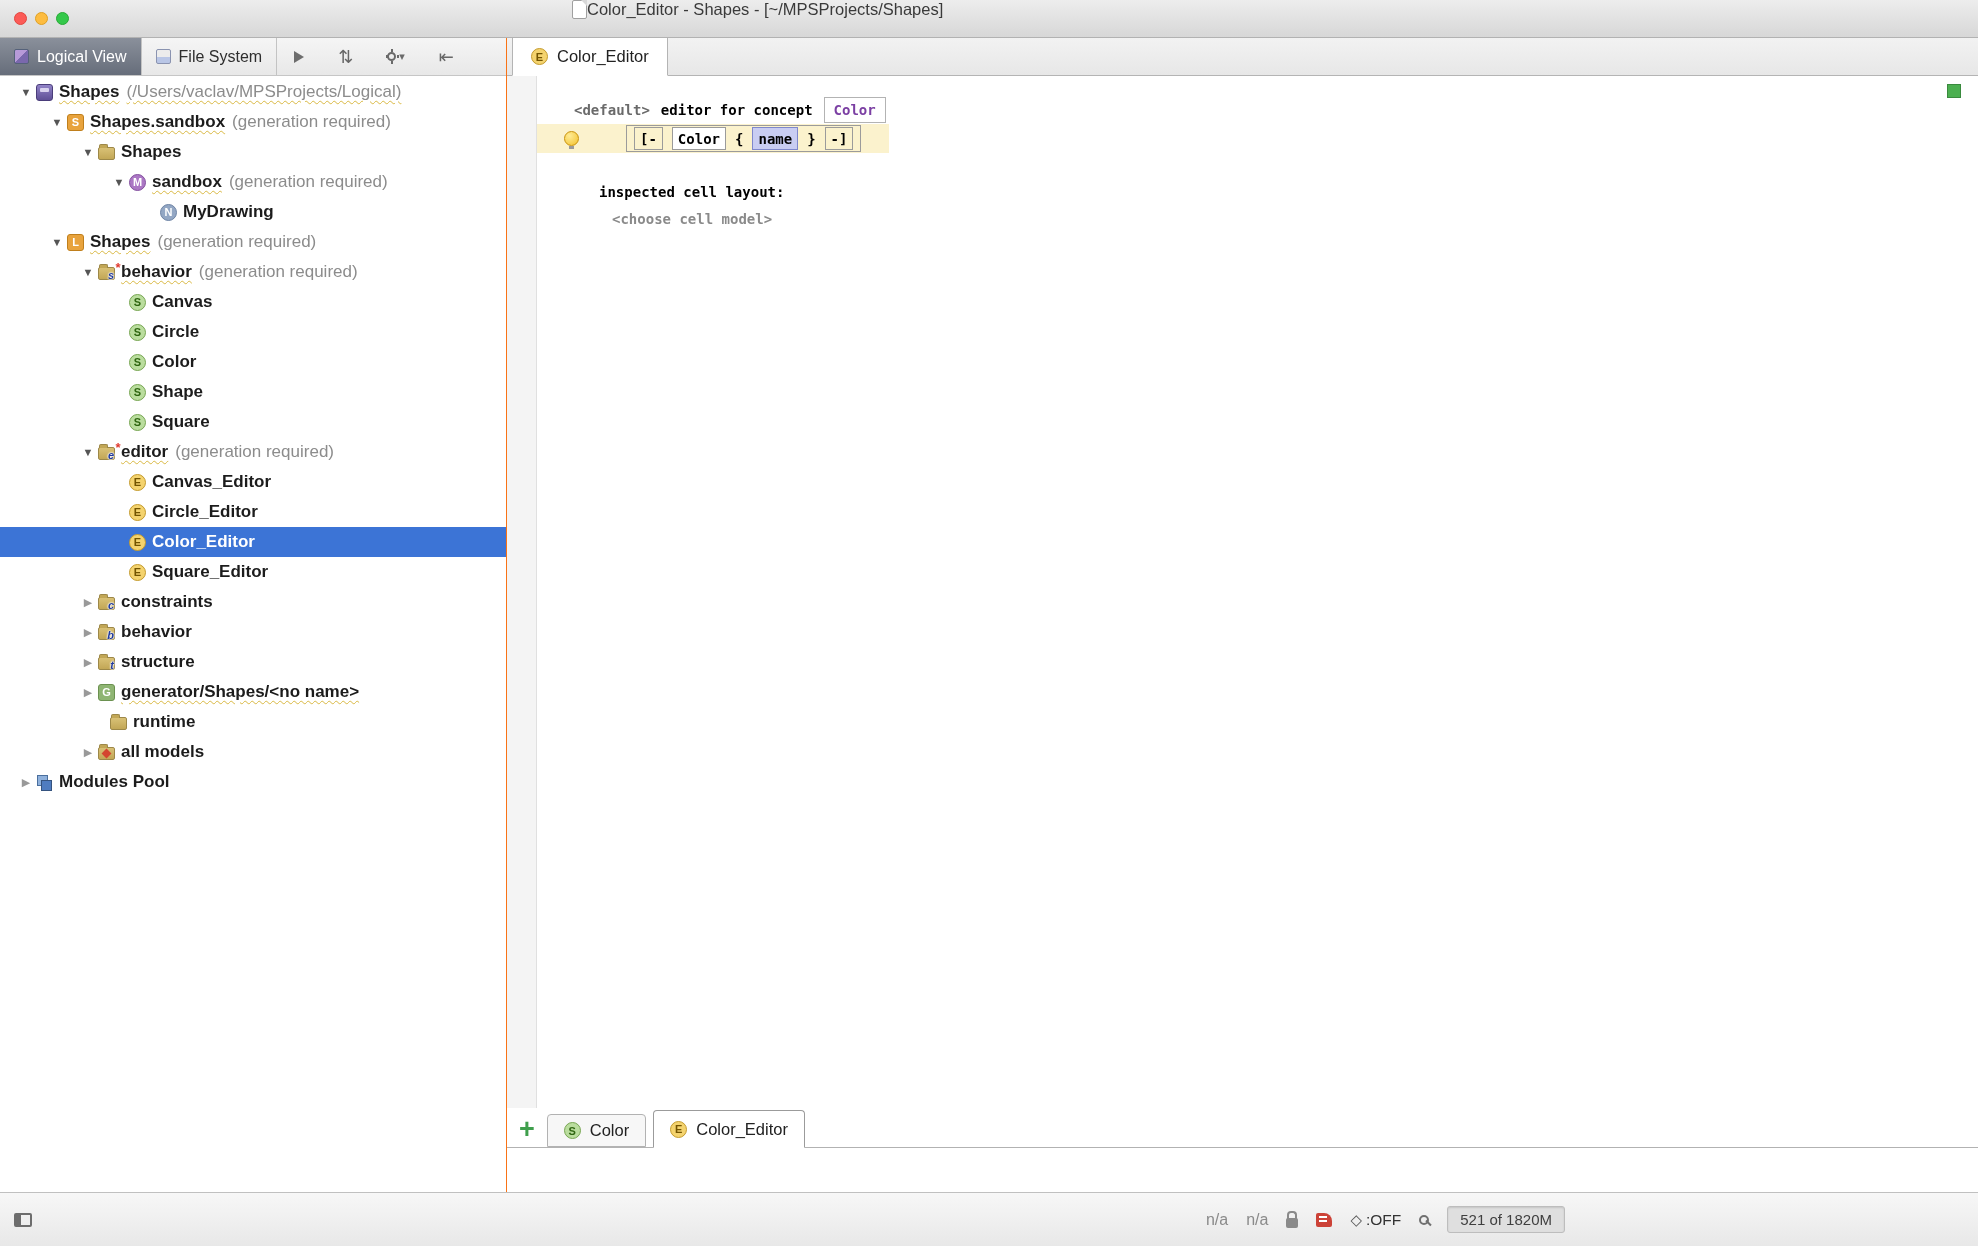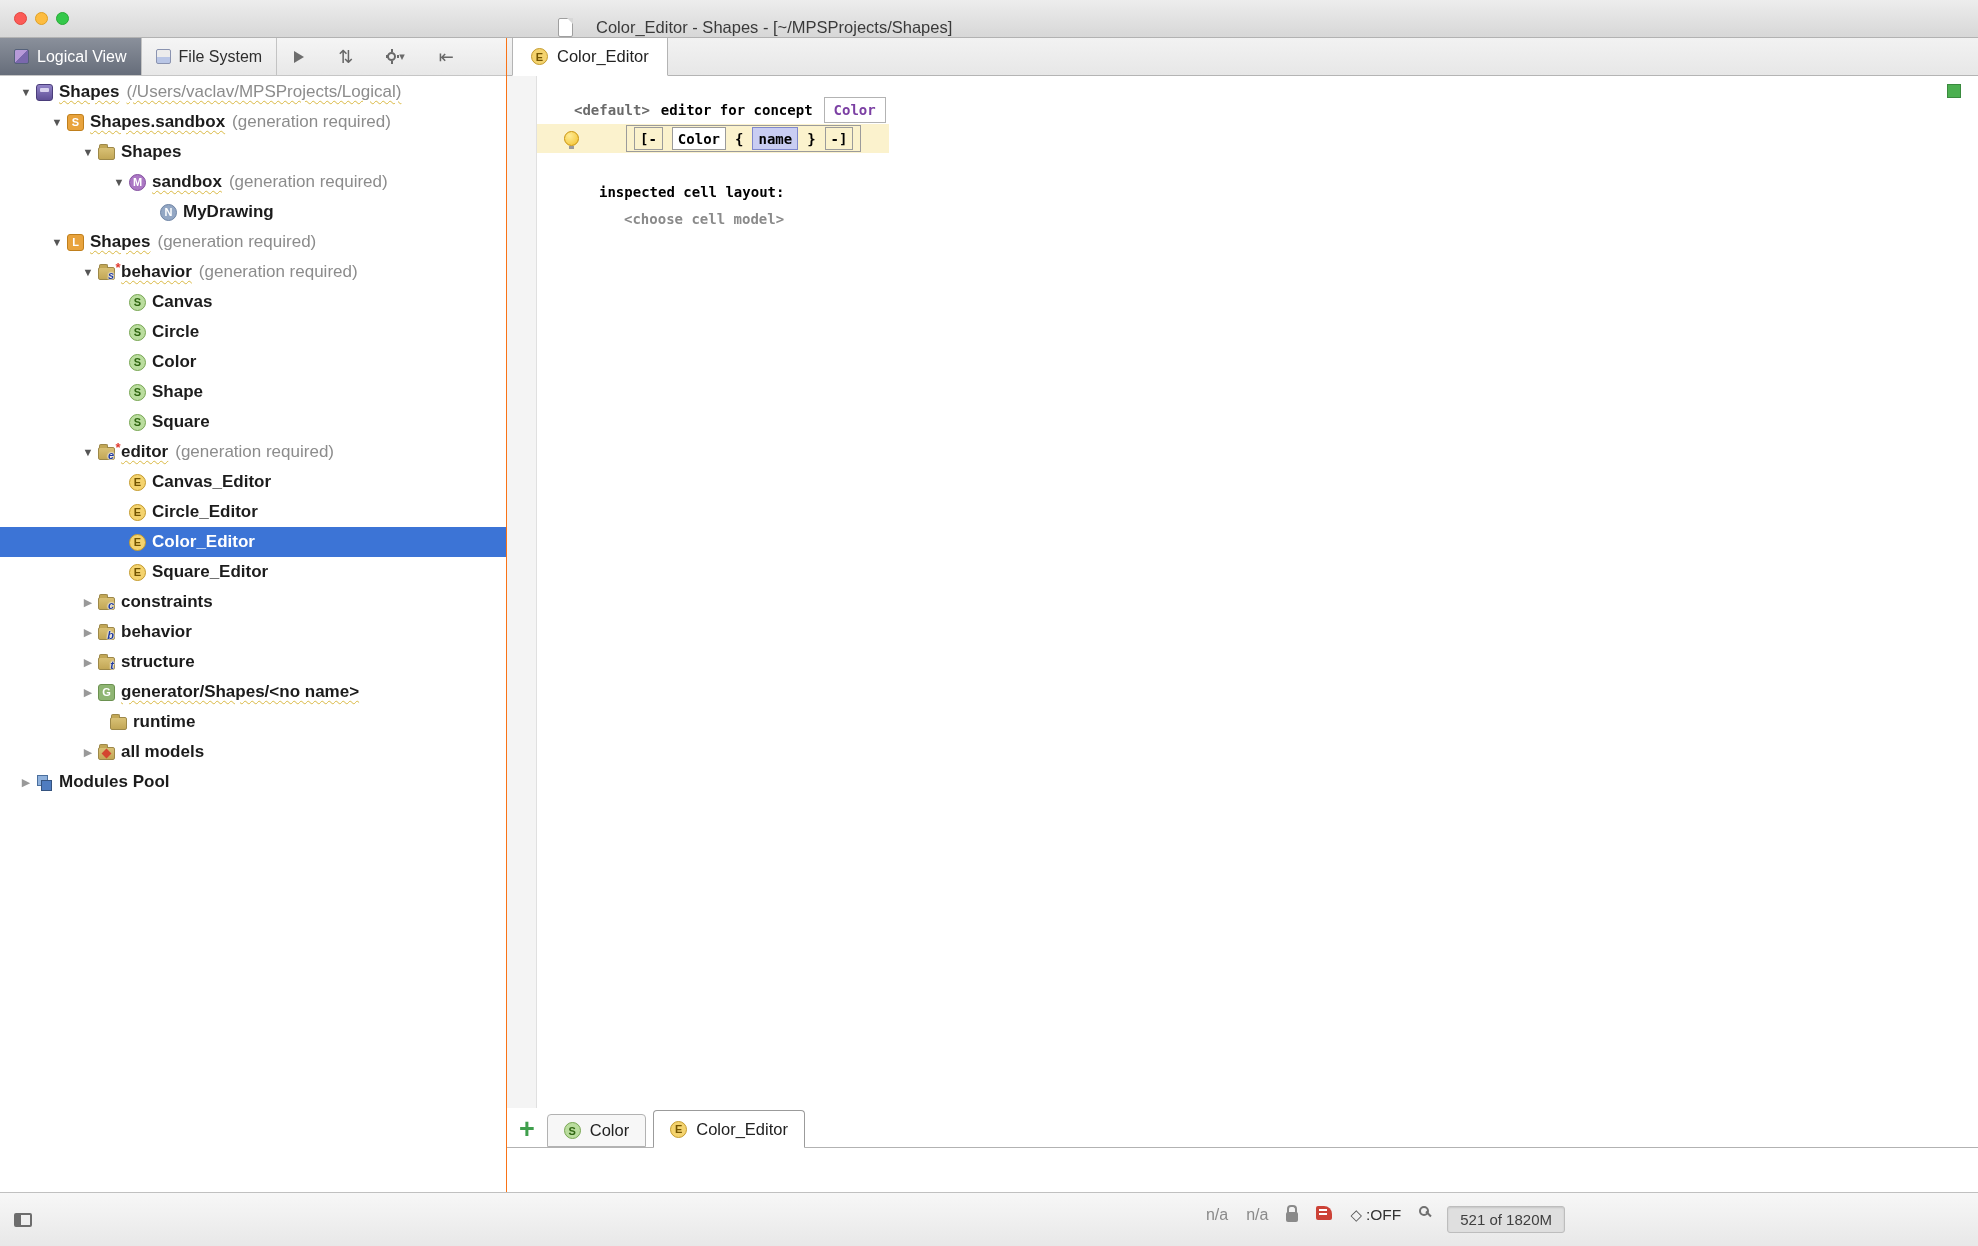--- a/index.html
+++ b/index.html
@@ -7,21 +7,21 @@
 body{font-family:"Liberation Sans",sans-serif;overflow:hidden;background:#fff}
 .window{width:100%;height:100%;display:flex;flex-direction:column;position:relative}
 
 
 .titlebar{flex:0 0 38px;height:38px;background:linear-gradient(#ededed,#d7d7d7);border-bottom:1px solid #b2b2b2;position:relative}
 .traffic{position:absolute;left:14px;top:0;height:100%;display:flex;align-items:center;gap:8px}
 .tl{width:13px;height:13px;border-radius:50%;display:inline-block}
 .tl.red{background:#fc5b57;border:1px solid #e2463f}
 .tl.yellow{background:#fdbc40;border:1px solid #dfa023}
 .tl.green{background:#34c84a;border:1px solid #27aa35}
-.titlewrap{position:absolute;left:558px;top:0;height:100%;display:flex;align-items:flex-end;gap:23px}
+.titlewrap{position:absolute;left:572px;top:0;height:100%;display:flex;align-items:flex-start;gap:0}
 .docicon{width:15px;height:19px;background:#fff;border:1px solid #9f9f9f;border-radius:2px;position:relative}
 .docicon::after{content:"";position:absolute;top:-1px;right:-1px;border-style:solid;border-width:0 6px 6px 0;border-color:#d7d7d7 #d7d7d7 transparent transparent}
 .title{font-size:16.5px;color:#3a3a3a}
 
 
 .main{flex:1;display:flex;min-height:0}
 
 
 .leftpanel{flex:0 0 507px;width:507px;border-right:1px solid #f97316;display:flex;flex-direction:column;background:#fff}
 .ptoolbar{flex:0 0 38px;height:38px;background:linear-gradient(#f5f5f5,#e8e8e8);border-bottom:1px solid #c6c6c6;display:flex;align-items:stretch}
@@ -71,21 +71,21 @@
 .etab.active{background:#fff;border-left:1px solid #b4b4b4;border-right:1px solid #b4b4b4;margin-bottom:-1px;border-bottom:1px solid #fff}
 .econtent{flex:1;position:relative;background:#fff;min-height:0}
 .gutter{position:absolute;left:0;top:0;bottom:0;width:30px;background:#f4f4f4;border-right:1px solid #e0e0e0}
 .stripe-ok{position:absolute;top:8px;right:17px;width:14px;height:14px;background:#4caf50;border:1px solid #3a8a3e}
 .code{margin-left:30px;padding:21px 0 0 37px;font-family:"DejaVu Sans Mono",monospace;font-size:14px;font-weight:700;color:#000}
 .ln{height:27px;line-height:27px;white-space:pre}
 .kw-default{color:#6a6a6a}
 .mid{margin-left:11px}
 .conceptbox{display:inline-block;border:1px solid #b3b3b3;padding:0 9px;color:#7b3fa3;margin-left:11px;line-height:24px;background:#fff}
 .ind1{margin-left:25px}
-.ind2{margin-left:50px}
+.ind2{margin-left:38px}
 .choose{color:#8a8a8a}
 .hl-line{margin-left:-37px;padding-left:27px;height:29px;background:#fbf2cd;display:flex;align-items:center;width:fit-content;padding-right:28px}
 .bulb{width:15px;height:15px;border-radius:50%;background:radial-gradient(circle at 35% 30%,#ffec95,#f2c12e);border:1px solid #c9920a;position:relative;flex:0 0 15px}
 .bulb::after{content:"";position:absolute;left:4px;bottom:-4px;width:5px;height:3px;background:#9a9a9a}
 .cellgroup{margin-left:47px;display:inline-flex;align-items:center;gap:9px;border:1px solid #9b9b9b;padding:1px 7px;height:27px}
 .cell{border:1px solid #9b9b9b;padding:0 5px;height:23px;display:inline-flex;align-items:center;background:transparent}
 .cellw{background:#fff}
 .cellsel{background:#c9cdf2;border-color:#7f88cc}
 .gap{height:26px}
 
@@ -93,21 +93,21 @@
 .btabs{flex:0 0 40px;height:40px;border-bottom:1px solid #b2b2b2;display:flex;align-items:flex-end;padding-left:10px;background:#fff}
 .addtab{font-size:27px;color:#3f9f4c;font-weight:700;margin:0 12px 4px 2px;line-height:1}
 .btab{display:flex;align-items:center;gap:9px;padding:0 16px;height:33px;border:1px solid #b2b2b2;border-radius:4px 4px 0 0;background:#f7f7f7;font-size:16.5px;color:#222;margin-right:7px}
 .btab.active{height:38px;background:#fff;border-color:#9b9b9b;border-bottom:1px solid #fff;margin-bottom:-1px;position:relative;z-index:2}
 .bblank{flex:0 0 44px;height:44px;background:#fff}
 
 
 .statusbar{flex:0 0 54px;height:54px;background:linear-gradient(#f7f7f7,#e8e8e8);border-top:1px solid #c0c0c0;display:flex;align-items:center;padding:0 413px 0 14px;color:#555}
 .panelic{width:18px;height:14px;border:2px solid #6d6d6d;border-radius:2px;position:relative;display:inline-block}
 .panelic::before{content:"";position:absolute;left:0;bottom:0;width:5px;height:10px;background:#6d6d6d}
-.sb-right{margin-left:auto;display:flex;align-items:flex-start;gap:18px;font-size:16px}
+.sb-right{margin-left:auto;display:flex;align-items:center;gap:18px;font-size:16px}
 .sbtext{color:#8a8a8a}
 .lock{width:12px;height:10px;background:#8a8a8a;border-radius:2px;position:relative;display:inline-block;margin-top:6px}
 .lock::before{content:"";position:absolute;top:-7px;left:1px;width:6px;height:6px;border:2px solid #8a8a8a;border-bottom:none;border-radius:4px 4px 0 0}
 .hector{width:16px;height:14px;background:#cc4237;border-radius:2px 8px 2px 2px;position:relative;display:inline-block}
 .hector::after{content:"";position:absolute;left:3px;top:3px;width:8px;height:2px;background:#fff;box-shadow:0 4px 0 #fff}
 .offwrap{display:flex;align-items:center;gap:4px;color:#333;font-size:15.5px}
 .diam{color:#555;font-size:15px}
 .mag{width:10px;height:10px;border:2px solid #707070;border-radius:50%;position:relative;display:inline-block}
 .mag::after{content:"";position:absolute;width:7px;height:2px;background:#707070;right:-5px;bottom:-1px;transform:rotate(45deg)}
 .membox{background:#dfdfdf;border:1px solid #bdbdbd;border-radius:3px;padding:4px 12px;font-size:15px;color:#3f3f3f;box-shadow:inset 0 1px 2px rgba(0,0,0,.12)}

